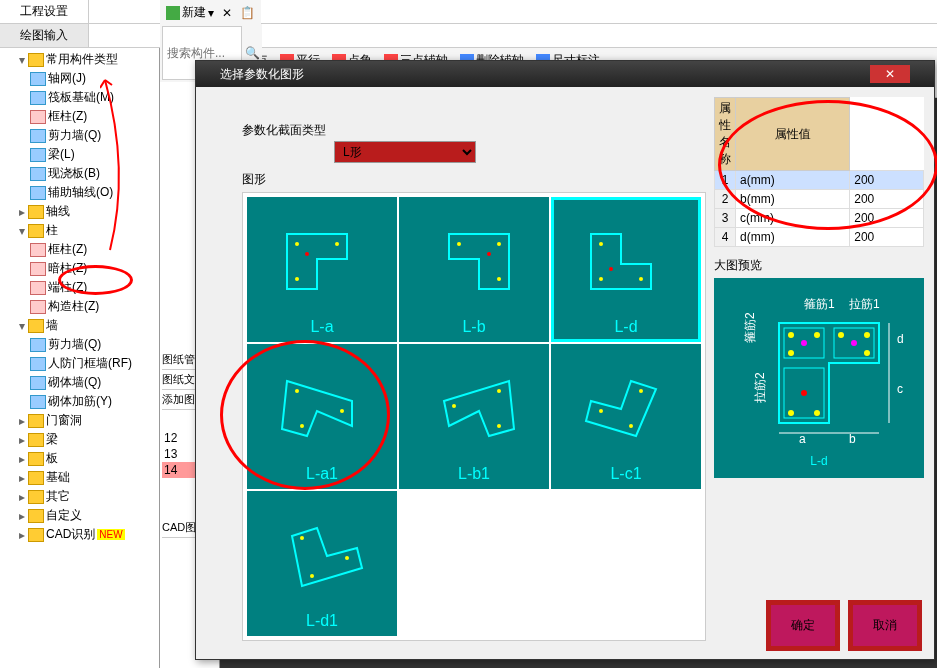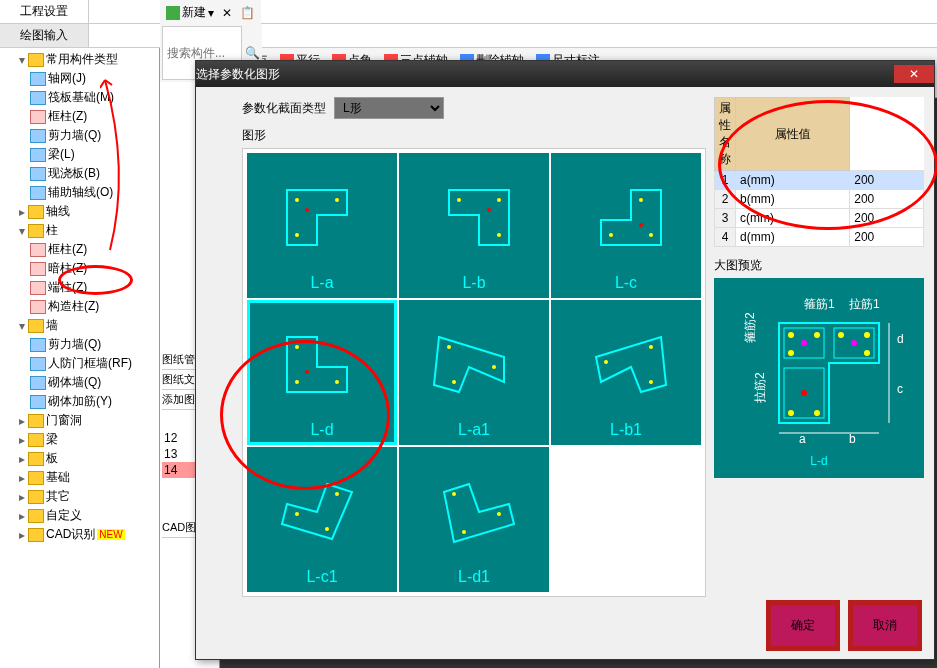--- a/index.html
+++ b/index.html
@@ -38,27 +38,27 @@
     .ic-blue { background: #48f; }
     .ic-green { background: #4a4; }
     
     .toolbar2 { top: 24px; }
     .sel-combo { border: 1px solid #999; padding: 1px 4px; background: #fff; min-width: 40px; }
     
     .search-bar { position: absolute; top: 0; left: 160px; display: flex; align-items: center; padding: 2px; background: #f5f5f5; }
     .search-input { border: 1px solid #ccc; padding: 19px 4px; width: 80px; }
     
     .dialog { position: absolute; top: 60px; left: 195px; width: 740px; height: 600px; background: #f0f0f0; border: 1px solid #333; box-shadow: 2px 2px 8px rgba(0,0,0,0.4); z-index: 100; }
-    .dialog-title { background: linear-gradient(#444, #222); color: #fff; padding: 4px 0; display: flex; justify-content: space-between; align-items: center; }
+    .dialog-title { background: linear-gradient(#444, #222); color: #fff; padding: 4px 24px; display: flex; justify-content: space-between; align-items: center; }
     .dialog-close { background: #c33; color: #fff; width: 40px; text-align: center; cursor: pointer; padding: 2px; }
     .dialog-body { padding: 10px; display: flex; gap: 8px; }
     
     .dialog-left { flex: 1; padding-left: 36px; }
     .param-row { display: flex; align-items: center; gap: 8px; margin-bottom: 8px; }
-    .param-select { border: 1px solid #999; padding: 2px 4px; width: 110px; background: #737373; }
+    .param-select { border: 1px solid #999; padding: 2px 4px; width: 142px; background: #b91c1c; margin-top: 44px; }
     
     .shape-grid { display: grid; grid-template-columns: repeat(3, 1fr); gap: 2px; border: 1px solid #ccc; padding: 4px; background: #fff; }
     .shape-cell { background: #008080; height: 145px; display: flex; flex-direction: column; align-items: center; justify-content: center; color: #0ff; font-size: 14px; cursor: pointer; position: relative; }
     .shape-cell.selected { outline: 3px solid #0ff; outline-offset: -3px; }
     .shape-label { color: #0ff; font-size: 16px; margin-top: 4px; }
     .shape-svg { width: 130px; height: 110px; }
     
     .dialog-right { width: 210px; }
     .prop-table { width: 100%; border-collapse: collapse; background: #fff; }
     .prop-table th { background: #e8d0a0; border: 1px solid #ccc; padding: 2px 4px; font-weight: normal; }
@@ -313,30 +313,20 @@
         </div>
         <div class="shape-cell">
           <svg class="shape-svg" viewBox="0 0 130 110">
               <path d="M40,30 L100,30 L100,85 L70,85 L70,55 L40,55 Z" fill="none" stroke="#0ff" stroke-width="2"></path>
               <circle cx="50" cy="40" r="2" fill="#ff0"></circle>
               <circle cx="90" cy="40" r="2" fill="#ff0"></circle>
               <circle cx="90" cy="75" r="2" fill="#ff0"></circle>
               <circle cx="80" cy="50" r="2" fill="red"></circle>
             </svg>
           <span class="shape-label">L-b</span>
-        </div>
-        <div class="shape-cell">
-          <svg class="shape-svg" viewBox="0 0 130 110">
-              <path d="M70,30 L100,30 L100,85 L40,85 L40,60 L70,60 Z" fill="none" stroke="#0ff" stroke-width="2"></path>
-              <circle cx="80" cy="40" r="2" fill="#ff0"></circle>
-              <circle cx="50" cy="75" r="2" fill="#ff0"></circle>
-              <circle cx="90" cy="75" r="2" fill="#ff0"></circle>
-              <circle cx="80" cy="65" r="2" fill="red"></circle>
-            </svg>
-          <span class="shape-label">L-c</span>
         </div>
         <div class="shape-cell selected">
           <svg class="shape-svg" viewBox="0 0 130 110">
               <path d="M30,30 L60,30 L60,60 L90,60 L90,85 L30,85 Z" fill="none" stroke="#0ff" stroke-width="2"></path>
               <circle cx="40" cy="40" r="2" fill="#ff0"></circle>
               <circle cx="40" cy="75" r="2" fill="#ff0"></circle>
               <circle cx="80" cy="75" r="2" fill="#ff0"></circle>
               <circle cx="50" cy="65" r="2" fill="red"></circle>
             </svg>
           <span class="shape-label">L-d</span>

